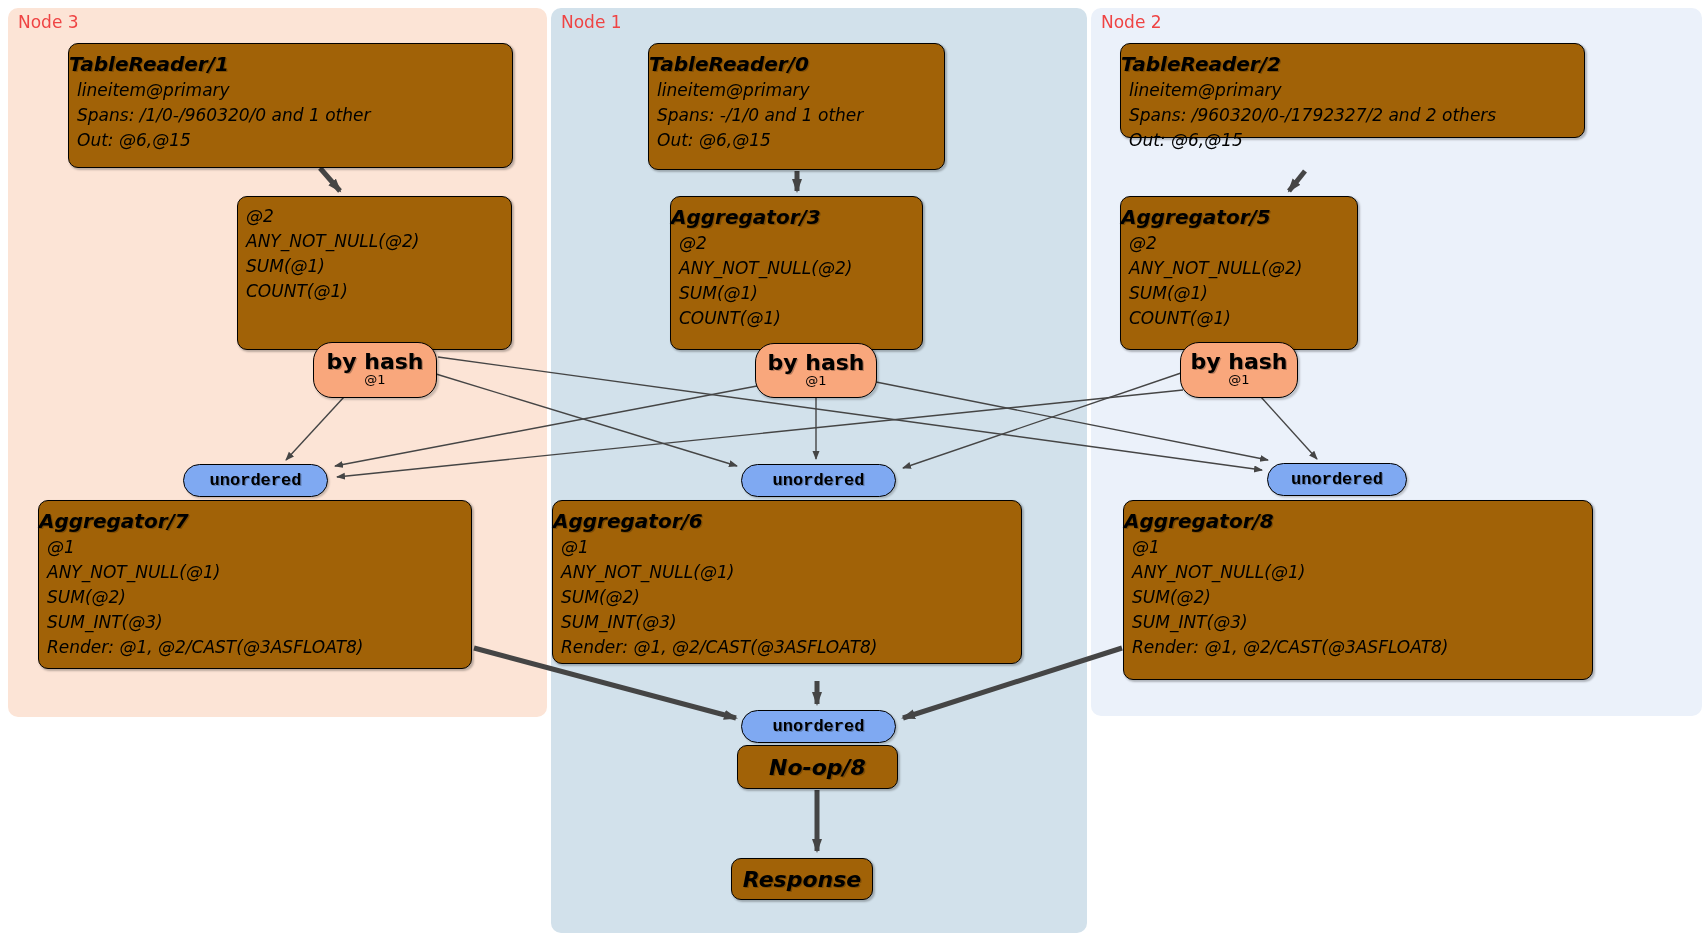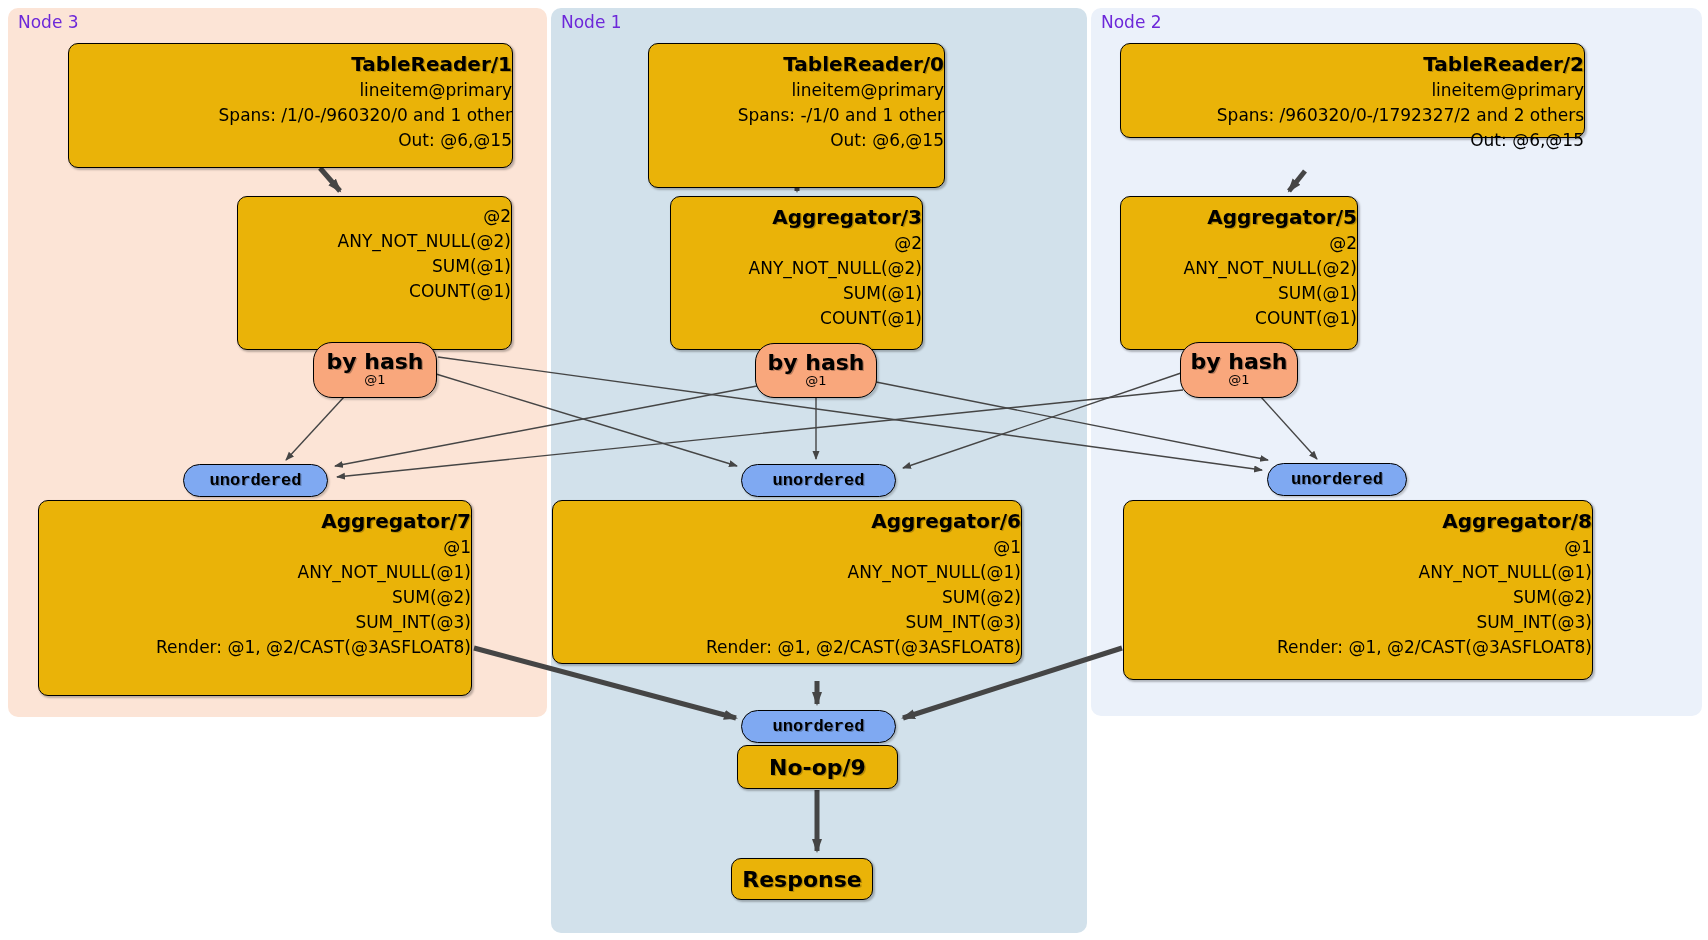--- a/index.html
+++ b/index.html
@@ -2,26 +2,27 @@
 <html><head>
 <meta charset="utf-8">
 <style>
   html,body{margin:0;padding:0;background:#ffffff;}
   #stage{
     position:relative;width:1708px;height:940px;overflow:hidden;
     font-family:"DejaVu Sans","Liberation Sans",sans-serif;color:#000;
     background:#ffffff;
   }
   .region{position:absolute;border-radius:10px;}
-  .region-label{position:absolute;font-size:17px;color:#6d28d9;}
+  .region-label{position:absolute;font-size:17px;color:#ef4444;}
   #edges{position:absolute;left:0;top:0;}
   .box{
-    position:absolute;background:#eab308;border:1.6px solid #000;border-radius:10px;
-    text-align:right;box-sizing:border-box;padding-top:7px;
+    position:absolute;background:#a16207;border:1.6px solid #000;border-radius:10px;
+    text-align:left;box-sizing:border-box;padding-top:7px;
     box-shadow:1.5px 1.5px 2px rgba(0,0,0,0.25);
+    font-style:italic;
   }
   .box .title{font-size:20px;font-weight:bold;line-height:27px;text-shadow:1.3px 1.3px 0 rgba(0,0,0,0.22);}
   .box .line{font-size:17px;line-height:25px;white-space:nowrap;padding-left:8px;}
   .box.small{display:flex;align-items:center;justify-content:center;padding-top:0;}
   .box.small .title{font-size:22px;}
   .pill{
     position:absolute;border:1.6px solid #000;box-sizing:border-box;
     display:flex;flex-direction:column;align-items:center;justify-content:center;
     text-align:center;box-shadow:1.5px 1.5px 2px rgba(0,0,0,0.2);
   }
@@ -87,30 +88,30 @@
 
   <div class="pill hash" style="left: 313px; top: 342px; width: 124px; height: 56px; background: rgb(249, 167, 124);">
     <div class="t">by hash</div>
     <div class="s">@1</div>
   </div>
 
   <div class="pill stream" style="left: 183px; top: 464px; width: 145px; height: 33px; background: rgb(127, 169, 242);">
     <div class="t">unordered</div>
   </div>
 
-  <div class="box" style="left:38px;top:500px;width:434px;height:196px;">
+  <div class="box" style="left:38px;top:500px;width:434px;height:169px;">
     <div class="title">Aggregator/7</div>
     <div class="line">@1</div>
     <div class="line">ANY_NOT_NULL(@1)</div>
     <div class="line">SUM(@2)</div>
     <div class="line">SUM_INT(@3)</div>
     <div class="line">Render: @1, @2/CAST(@3ASFLOAT8)</div>
   </div>
 
-  <div class="box" style="left:648px;top:43px;width:297px;height:145px;">
+  <div class="box" style="left:648px;top:43px;width:297px;height:127px;">
     <div class="title">TableReader/0</div>
     <div class="line">lineitem@primary</div>
     <div class="line">Spans: -/1/0 and 1 other</div>
     <div class="line">Out: @6,@15</div>
   </div>
 
   <div class="box" style="left:670px;top:196px;width:253px;height:154px;">
     <div class="title">Aggregator/3</div>
     <div class="line">@2</div>
     <div class="line">ANY_NOT_NULL(@2)</div>
@@ -134,21 +135,21 @@
     <div class="line">SUM(@2)</div>
     <div class="line">SUM_INT(@3)</div>
     <div class="line">Render: @1, @2/CAST(@3ASFLOAT8)</div>
   </div>
 
   <div class="pill stream" style="left: 741px; top: 710px; width: 155px; height: 33px; background: rgb(127, 169, 242);">
     <div class="t">unordered</div>
   </div>
 
   <div class="box small" style="left:737px;top:745px;width:161px;height:44px;">
-    <div class="title">No-op/9</div>
+    <div class="title">No-op/8</div>
   </div>
 
   <div class="box small" style="left:731px;top:858px;width:142px;height:42px;">
     <div class="title">Response</div>
   </div>
 
   <div class="box" style="left:1120px;top:43px;width:465px;height:95px;">
     <div class="title">TableReader/2</div>
     <div class="line">lineitem@primary</div>
     <div class="line">Spans: /960320/0-/1792327/2 and 2 others</div>

